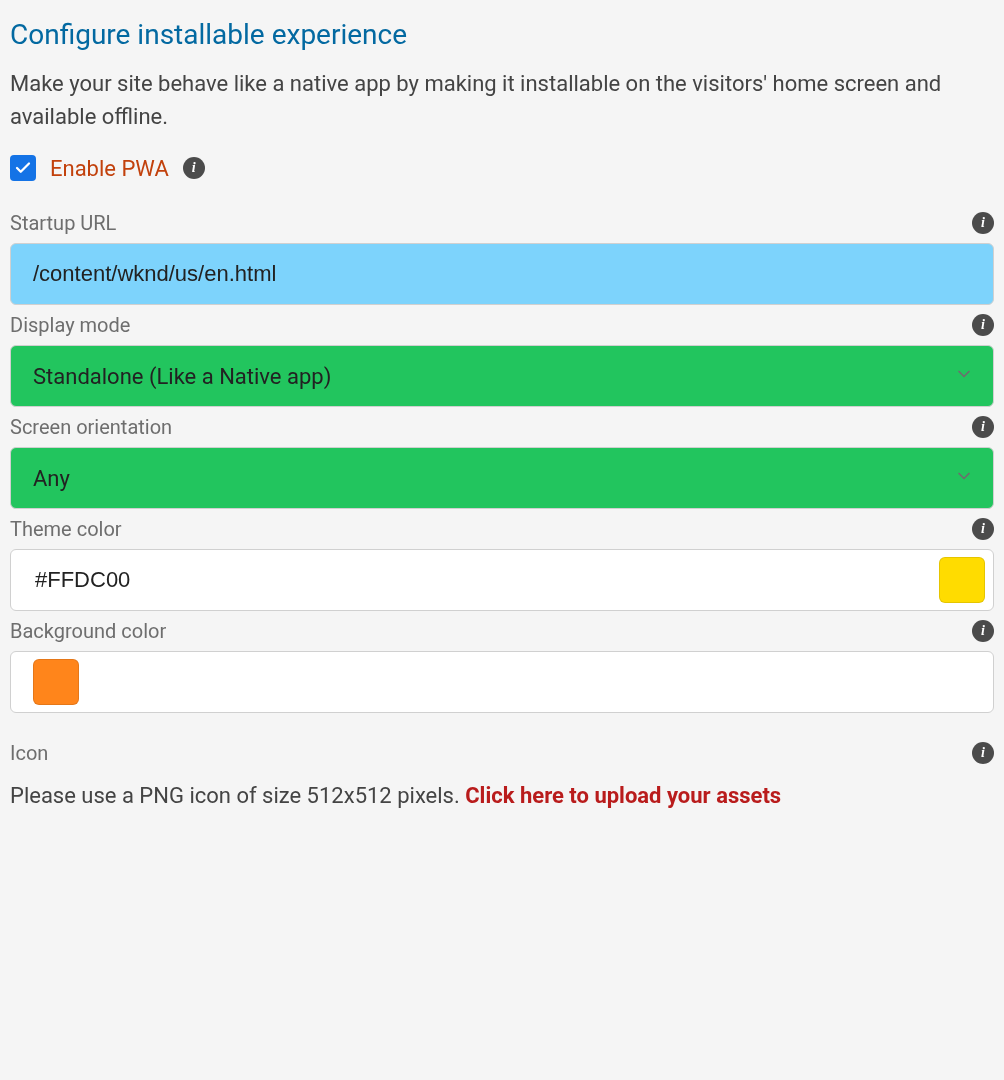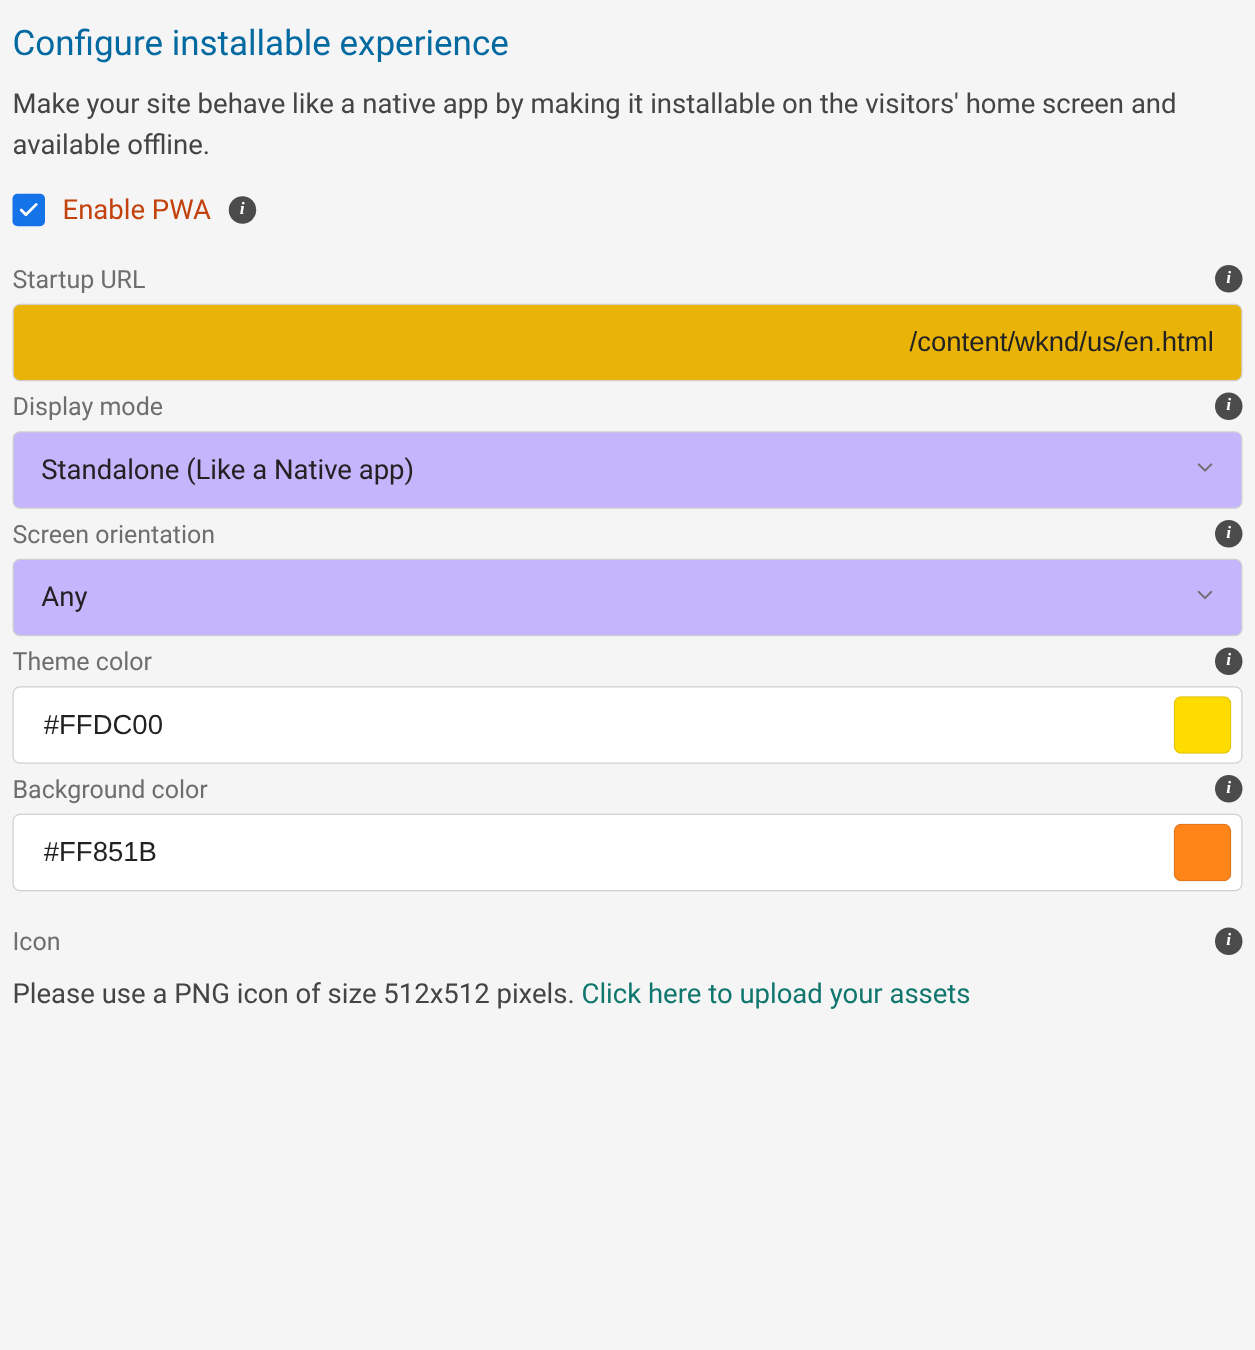--- a/index.html
+++ b/index.html
@@ -70,37 +70,36 @@
   }
   .field-label {
     font-size: 20px;
     color: #6e6e6e;
   }
   .text-input {
     width: 100%;
     height: 62px;
     border: 1px solid #d0d0d0;
     border-radius: 6px;
-    background: #eab308;
+    background: #7dd3fc;
     padding: 0 22px;
     font-size: 22px;
     color: #222;
     outline: none;
-    text-align: right;
   }
   .select-wrap {
     position: relative;
     width: 100%;
   }
   .select-box {
     width: 100%;
     height: 62px;
     border: 1px solid #d0d0d0;
     border-radius: 6px;
-    background: #c4b5fd;
+    background: #22c55e;
     padding: 0 56px 0 22px;
     font-size: 22px;
     color: #222;
     display: flex;
     align-items: center;
     cursor: pointer;
   }
   .select-chevron {
     position: absolute;
     right: 20px;
@@ -161,21 +160,21 @@
     align-items: center;
     justify-content: center;
     cursor: pointer;
   }
   .browse-btn svg { width: 30px; height: 30px; stroke: #4b4b4b; fill: none; }
   .hint {
     font-size: 22px;
     color: #444;
     margin-top: 18px;
   }
-  .hint a { color: #0f766e; text-decoration: none; cursor: pointer; }
+  .hint a { color: #b91c1c; text-decoration: none; cursor: pointer; font-weight: bold; }
   .spacer-lg { height: 20px; }
 </style>
 </head>
 <body>
 
 <h1>Configure installable experience</h1>
 <div class="desc">Make your site behave like a native app by making it installable on the visitors' home screen and available offline.</div>
 
 <div class="checkbox-row">
   <div class="checkbox">
@@ -239,21 +238,20 @@
     <div class="color-swatch" style="background: rgb(255, 220, 0);"></div>
   </div>
 </div>
 
 <div class="field-group">
   <div class="label-row">
     <span class="field-label">Background color</span>
     <span class="info-icon">i</span>
   </div>
   <div class="color-row">
-    <input class="color-input" type="text" value="#FF851B" style="">
     <div class="color-swatch" style="background: rgb(255, 133, 27);"></div>
   </div>
 </div>
 
 <div class="spacer-lg"></div>
 
 <div class="field-group" style="margin-bottom:0;">
   <div class="label-row">
     <span class="field-label">Icon</span>
     <span class="info-icon">i</span>

